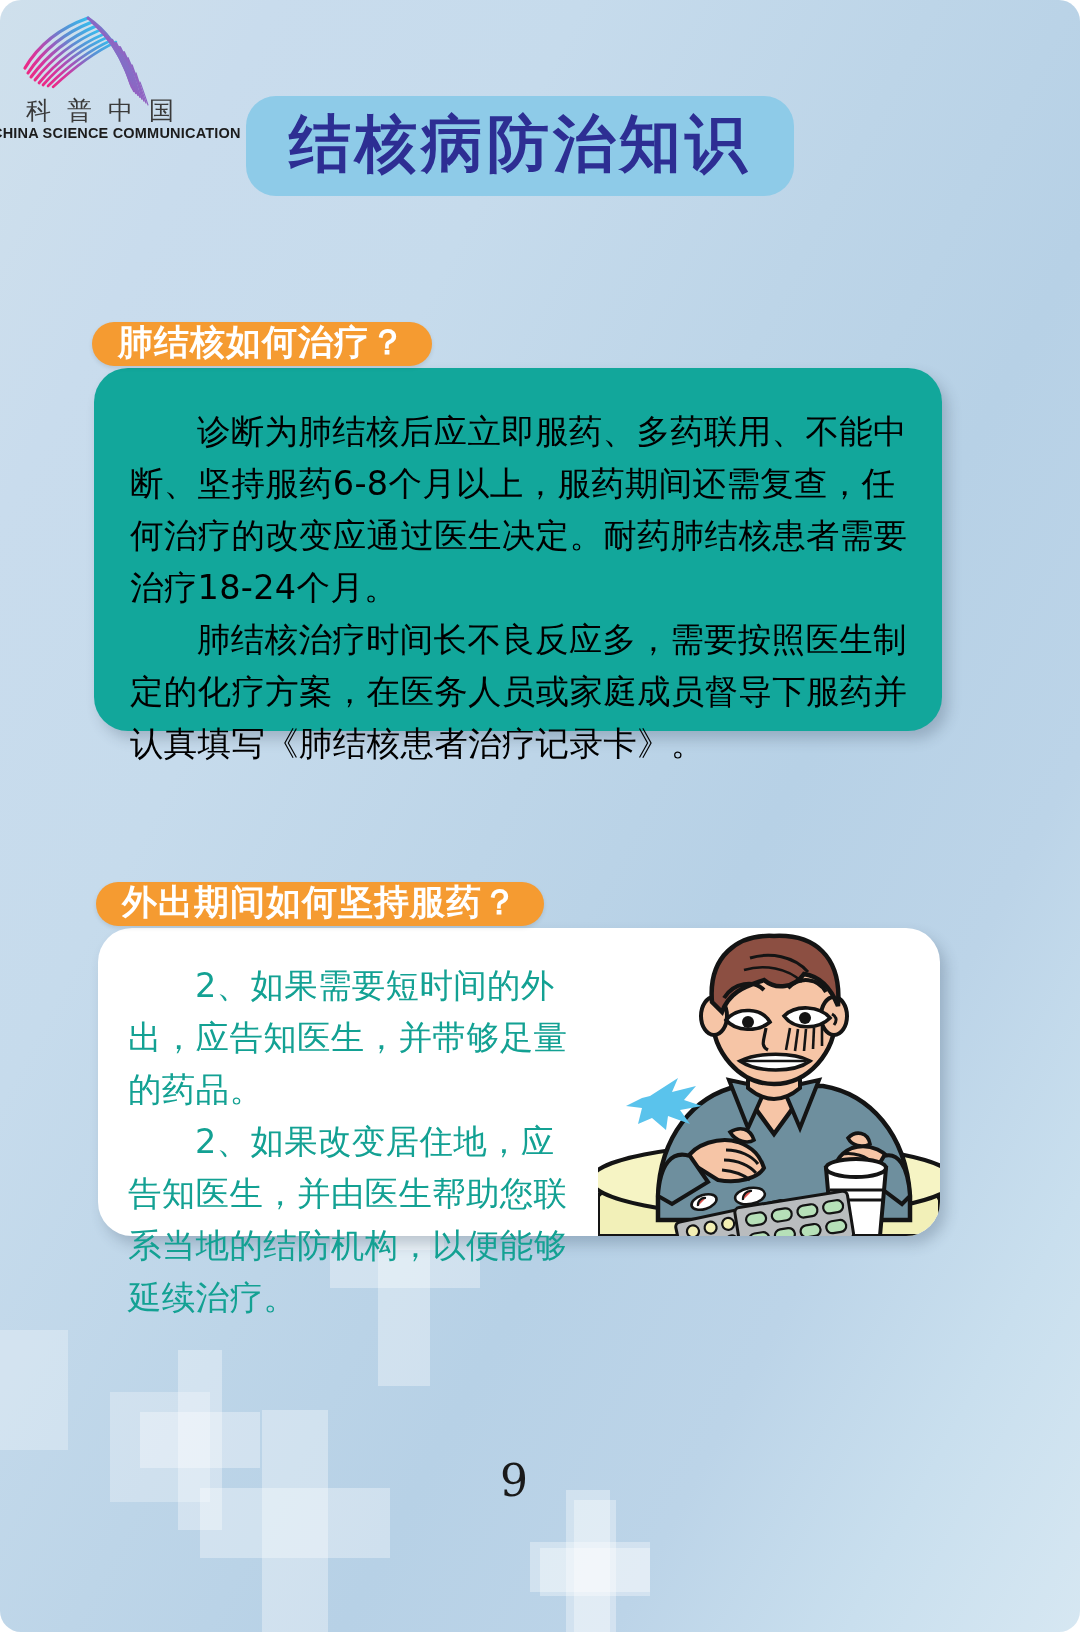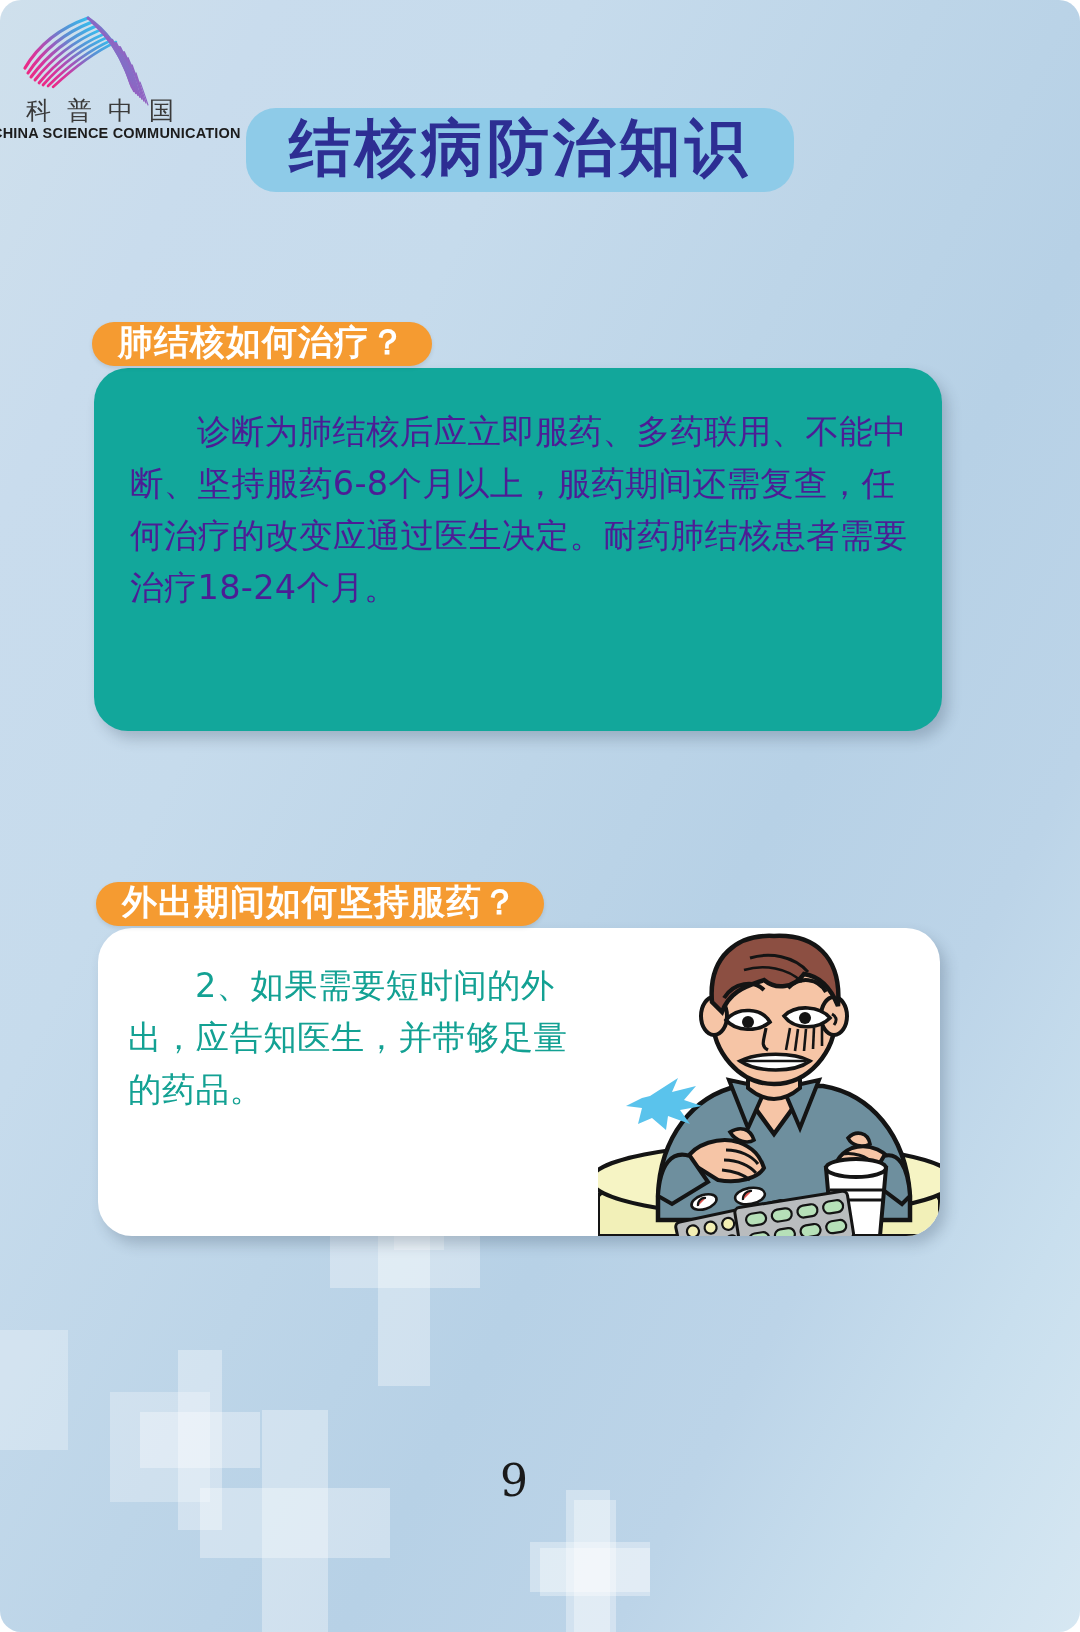--- a/index.html
+++ b/index.html
@@ -58,22 +58,22 @@
     position:absolute; left:-8px; top:123px;
     width:228px;
     font-size:14.5px; letter-spacing:0.2px;
     color:#1c1c1c; font-weight:600;
     white-space:nowrap; text-align:center;
     font-family:"Liberation Sans",sans-serif;
   }
 
   
   #title-badge {
-    position:absolute; left:246px; top:108px;
-    width:548px; height:84px;
+    position:absolute; left:246px; top:96px;
+    width:548px; height:100px;
     background:#8ecbe8;
     border-radius:30px;
     display:flex; align-items:center; justify-content:center;
   }
   #title-text {
     color:#2d2e93;
     font-size:62px;
     font-weight:bold;
     letter-spacing:4px;
     line-height:1;
@@ -112,21 +112,21 @@
   .card.teal { background:#12a79b; }
   .card.white { background:#ffffff; }
 
   .body-text {
     font-size:33.5px;
     line-height:52px;
     letter-spacing:0.3px;
     font-family:"DejaVu Sans","Liberation Sans",sans-serif;
   }
   .body-text p { text-indent:2em; margin:0; }
-  .card.teal .body-text { color:#4c1d95; }
+  .card.teal .body-text { color:#000000; }
   .card.white .body-text { color:#13a193; }
 
   
   #illus { position:absolute; }
   #illus svg { display:block; }
 
   
   #page-number {
     position:absolute;
     left:500px; top:1455px;
@@ -223,31 +223,33 @@
     <div id="title-text">结核病防治知识</div>
   </div>
 
   <div class="sec-badge" style="left:92px; top:322px;">
     <span>肺结核如何治疗？</span>
   </div>
 
   <div class="card teal" style="left:94px; top:368px; width:848px; height:363px;">
     <div class="body-text" style="padding:38px 30px 0 36px;">
       <p>诊断为肺结核后应立即服药、多药联用、不能中断、坚持服药6-8个月以上，服药期间还需复查，任何治疗的改变应通过医生决定。耐药肺结核患者需要治疗18-24个月。</p>
+      <p>肺结核治疗时间长不良反应多，需要按照医生制定的化疗方案，在医务人员或家庭成员督导下服药并认真填写《肺结核患者治疗记录卡》。</p>
     </div>
   </div>
 
   <div class="sec-badge" style="left:96px; top:882px;">
     <span>外出期间如何坚持服药？</span>
   </div>
 
   <div class="card white" style="left:98px; top:928px; width:842px; height:308px;">
 
     <div class="body-text" style="width:480px; padding:32px 0 0 30px;">
       <p>2、如果需要短时间的外出，应告知医生，并带够足量的药品。</p>
+      <p>2、如果改变居住地，应告知医生，并由医生帮助您联系当地的结防机构，以便能够延续治疗。</p>
     </div>
 
     <div id="illus" style="left:500px; top:0px; width:342px; height:308px; overflow:hidden; border-radius:0 34px 34px 0;">
       <svg width="342" height="308" viewBox="0 0 342 308">
 
         <g>
           <path d="M0 268 C 30 236, 100 220, 175 220 C 255 220, 330 238, 342 272
                    L342 308 L0 308 Z" fill="#f2f0b8" stroke="#141414" stroke-width="4"></path>
           <ellipse cx="175" cy="252" rx="182" ry="36" fill="#f6f4c4" stroke="#141414" stroke-width="4"></ellipse>
         </g>

